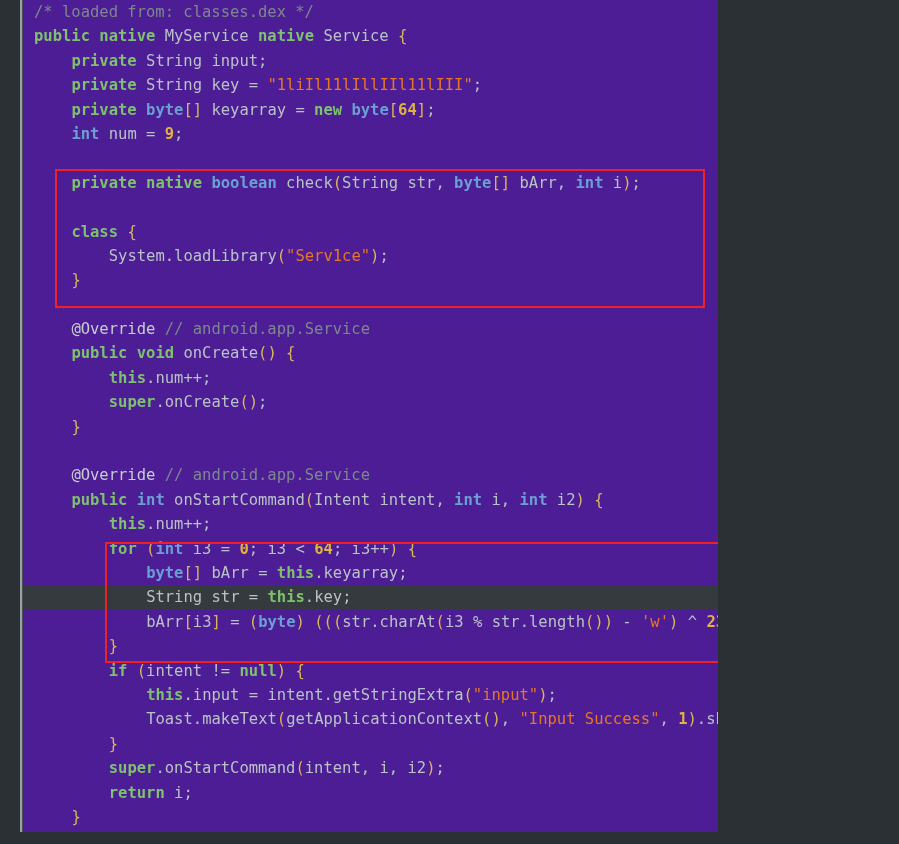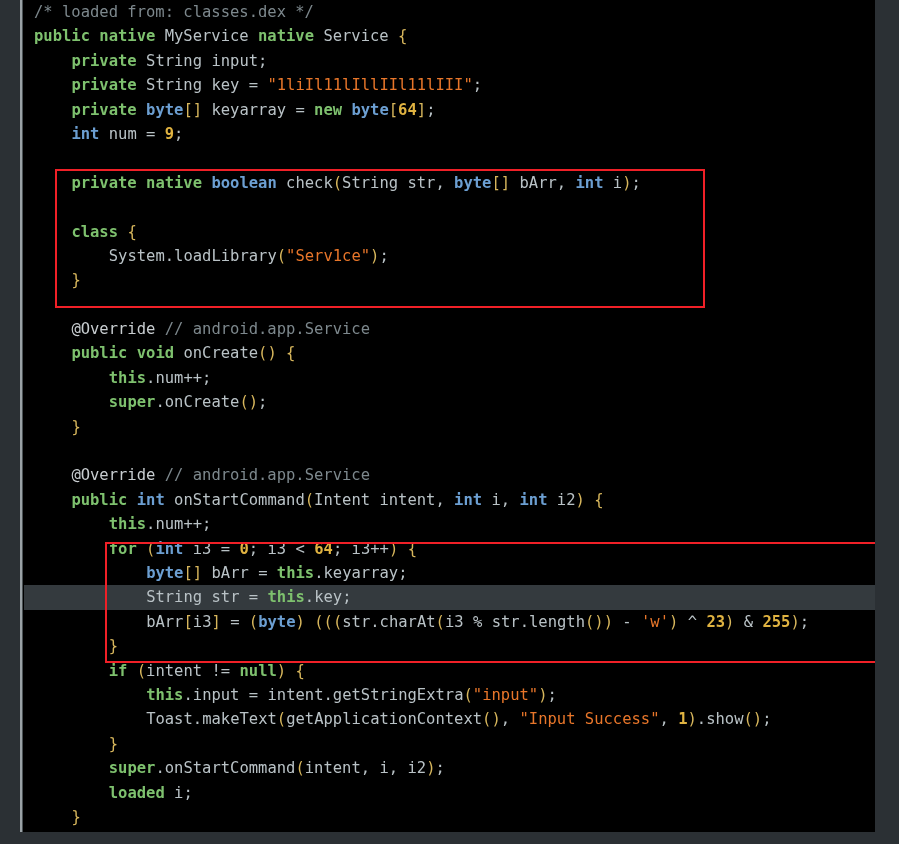--- a/index.html
+++ b/index.html
@@ -9,23 +9,23 @@
   }
   body {
     width: 899px;
     height: 844px;
     overflow: hidden;
     font-family: "DejaVu Sans Mono", "Liberation Mono", monospace;
   }
 
   #viewer {
     position: relative;
-    width: 875px;
+    width: 718px;
     height: 844px;
-    background: #000000;
+    background: #4c1d95;
     overflow: hidden;
   }
 
   
   #gutter {
     position: absolute;
     left: 0; top: 0;
     width: 20px;
     height: 844px;
     background: #2b3034;
@@ -140,21 +140,21 @@
       <div class="line"><span class="pl"> </span><span class="pl"> </span><span class="pl"> </span><span class="pl"> </span><span class="pl"> </span><span class="pl"> </span><span class="pl"> </span><span class="pl"> </span><span class="kw">for</span><span class="pl"> </span><span class="par">(</span><span class="typ">int</span><span class="pl"> </span><span class="id">i3</span><span class="pl"> </span><span class="pl">=</span><span class="pl"> </span><span class="num">0</span><span class="pl">;</span><span class="pl"> </span><span class="id">i3</span><span class="pl"> </span><span class="pl">&lt;</span><span class="pl"> </span><span class="num">64</span><span class="pl">;</span><span class="pl"> </span><span class="id">i3</span><span class="pl">+</span><span class="pl">+</span><span class="par">)</span><span class="pl"> </span><span class="par">{</span></div>
       <div class="line"><span class="pl"> </span><span class="pl"> </span><span class="pl"> </span><span class="pl"> </span><span class="pl"> </span><span class="pl"> </span><span class="pl"> </span><span class="pl"> </span><span class="pl"> </span><span class="pl"> </span><span class="pl"> </span><span class="pl"> </span><span class="typ">byte</span><span class="par">[</span><span class="par">]</span><span class="pl"> </span><span class="id">bArr</span><span class="pl"> </span><span class="pl">=</span><span class="pl"> </span><span class="kw">this</span><span class="pl">.</span><span class="id">keyarray</span><span class="pl">;</span></div>
       <div class="line hl"><span class="pl"> </span><span class="pl"> </span><span class="pl"> </span><span class="pl"> </span><span class="pl"> </span><span class="pl"> </span><span class="pl"> </span><span class="pl"> </span><span class="pl"> </span><span class="pl"> </span><span class="pl"> </span><span class="pl"> </span><span class="id">String</span><span class="pl"> </span><span class="id">str</span><span class="pl"> </span><span class="pl">=</span><span class="pl"> </span><span class="kw">this</span><span class="pl">.</span><span class="id">key</span><span class="pl">;</span></div>
       <div class="line"><span class="pl"> </span><span class="pl"> </span><span class="pl"> </span><span class="pl"> </span><span class="pl"> </span><span class="pl"> </span><span class="pl"> </span><span class="pl"> </span><span class="pl"> </span><span class="pl"> </span><span class="pl"> </span><span class="pl"> </span><span class="id">bArr</span><span class="par">[</span><span class="id">i3</span><span class="par">]</span><span class="pl"> </span><span class="pl">=</span><span class="pl"> </span><span class="par">(</span><span class="typ">byte</span><span class="par">)</span><span class="pl"> </span><span class="par">(</span><span class="par">(</span><span class="par">(</span><span class="id">str</span><span class="pl">.</span><span class="id">charAt</span><span class="par">(</span><span class="id">i3</span><span class="pl"> </span><span class="pl">%</span><span class="pl"> </span><span class="id">str</span><span class="pl">.</span><span class="id">length</span><span class="par">(</span><span class="par">)</span><span class="par">)</span><span class="pl"> </span><span class="pl">-</span><span class="pl"> </span><span class="str">'w'</span><span class="par">)</span><span class="pl"> </span><span class="pl">^</span><span class="pl"> </span><span class="num">23</span><span class="par">)</span><span class="pl"> </span><span class="pl">&amp;</span><span class="pl"> </span><span class="num">255</span><span class="par">)</span><span class="pl">;</span></div>
       <div class="line"><span class="pl"> </span><span class="pl"> </span><span class="pl"> </span><span class="pl"> </span><span class="pl"> </span><span class="pl"> </span><span class="pl"> </span><span class="pl"> </span><span class="par">}</span></div>
       <div class="line"><span class="pl"> </span><span class="pl"> </span><span class="pl"> </span><span class="pl"> </span><span class="pl"> </span><span class="pl"> </span><span class="pl"> </span><span class="pl"> </span><span class="kw">if</span><span class="pl"> </span><span class="par">(</span><span class="id">intent</span><span class="pl"> </span><span class="pl">!</span><span class="pl">=</span><span class="pl"> </span><span class="kw">null</span><span class="par">)</span><span class="pl"> </span><span class="par">{</span></div>
       <div class="line"><span class="pl"> </span><span class="pl"> </span><span class="pl"> </span><span class="pl"> </span><span class="pl"> </span><span class="pl"> </span><span class="pl"> </span><span class="pl"> </span><span class="pl"> </span><span class="pl"> </span><span class="pl"> </span><span class="pl"> </span><span class="kw">this</span><span class="pl">.</span><span class="id">input</span><span class="pl"> </span><span class="pl">=</span><span class="pl"> </span><span class="id">intent</span><span class="pl">.</span><span class="id">getStringExtra</span><span class="par">(</span><span class="str">"input"</span><span class="par">)</span><span class="pl">;</span></div>
       <div class="line"><span class="pl"> </span><span class="pl"> </span><span class="pl"> </span><span class="pl"> </span><span class="pl"> </span><span class="pl"> </span><span class="pl"> </span><span class="pl"> </span><span class="pl"> </span><span class="pl"> </span><span class="pl"> </span><span class="pl"> </span><span class="id">Toast</span><span class="pl">.</span><span class="id">makeText</span><span class="par">(</span><span class="id">getApplicationContext</span><span class="par">(</span><span class="par">)</span><span class="pl">,</span><span class="pl"> </span><span class="str">"Input Success"</span><span class="pl">,</span><span class="pl"> </span><span class="num">1</span><span class="par">)</span><span class="pl">.</span><span class="id">show</span><span class="par">(</span><span class="par">)</span><span class="pl">;</span></div>
       <div class="line"><span class="pl"> </span><span class="pl"> </span><span class="pl"> </span><span class="pl"> </span><span class="pl"> </span><span class="pl"> </span><span class="pl"> </span><span class="pl"> </span><span class="par">}</span></div>
       <div class="line"><span class="pl"> </span><span class="pl"> </span><span class="pl"> </span><span class="pl"> </span><span class="pl"> </span><span class="pl"> </span><span class="pl"> </span><span class="pl"> </span><span class="kw">super</span><span class="pl">.</span><span class="id">onStartCommand</span><span class="par">(</span><span class="id">intent</span><span class="pl">,</span><span class="pl"> </span><span class="id">i</span><span class="pl">,</span><span class="pl"> </span><span class="id">i2</span><span class="par">)</span><span class="pl">;</span></div>
-      <div class="line"><span class="pl"> </span><span class="pl"> </span><span class="pl"> </span><span class="pl"> </span><span class="pl"> </span><span class="pl"> </span><span class="pl"> </span><span class="pl"> </span><span class="kw">loaded</span><span class="pl"> </span><span class="id">i</span><span class="pl">;</span></div>
+      <div class="line"><span class="pl"> </span><span class="pl"> </span><span class="pl"> </span><span class="pl"> </span><span class="pl"> </span><span class="pl"> </span><span class="pl"> </span><span class="pl"> </span><span class="kw">return</span><span class="pl"> </span><span class="id">i</span><span class="pl">;</span></div>
       <div class="line"><span class="pl"> </span><span class="pl"> </span><span class="pl"> </span><span class="pl"> </span><span class="par">}</span></div>
     </div>
 
   <div class="redbox" id="box-native"></div>
   <div class="redbox" id="box-loop"></div>
 
   <div id="bottom-strip"></div>
 </div>
 
 </body></html>

